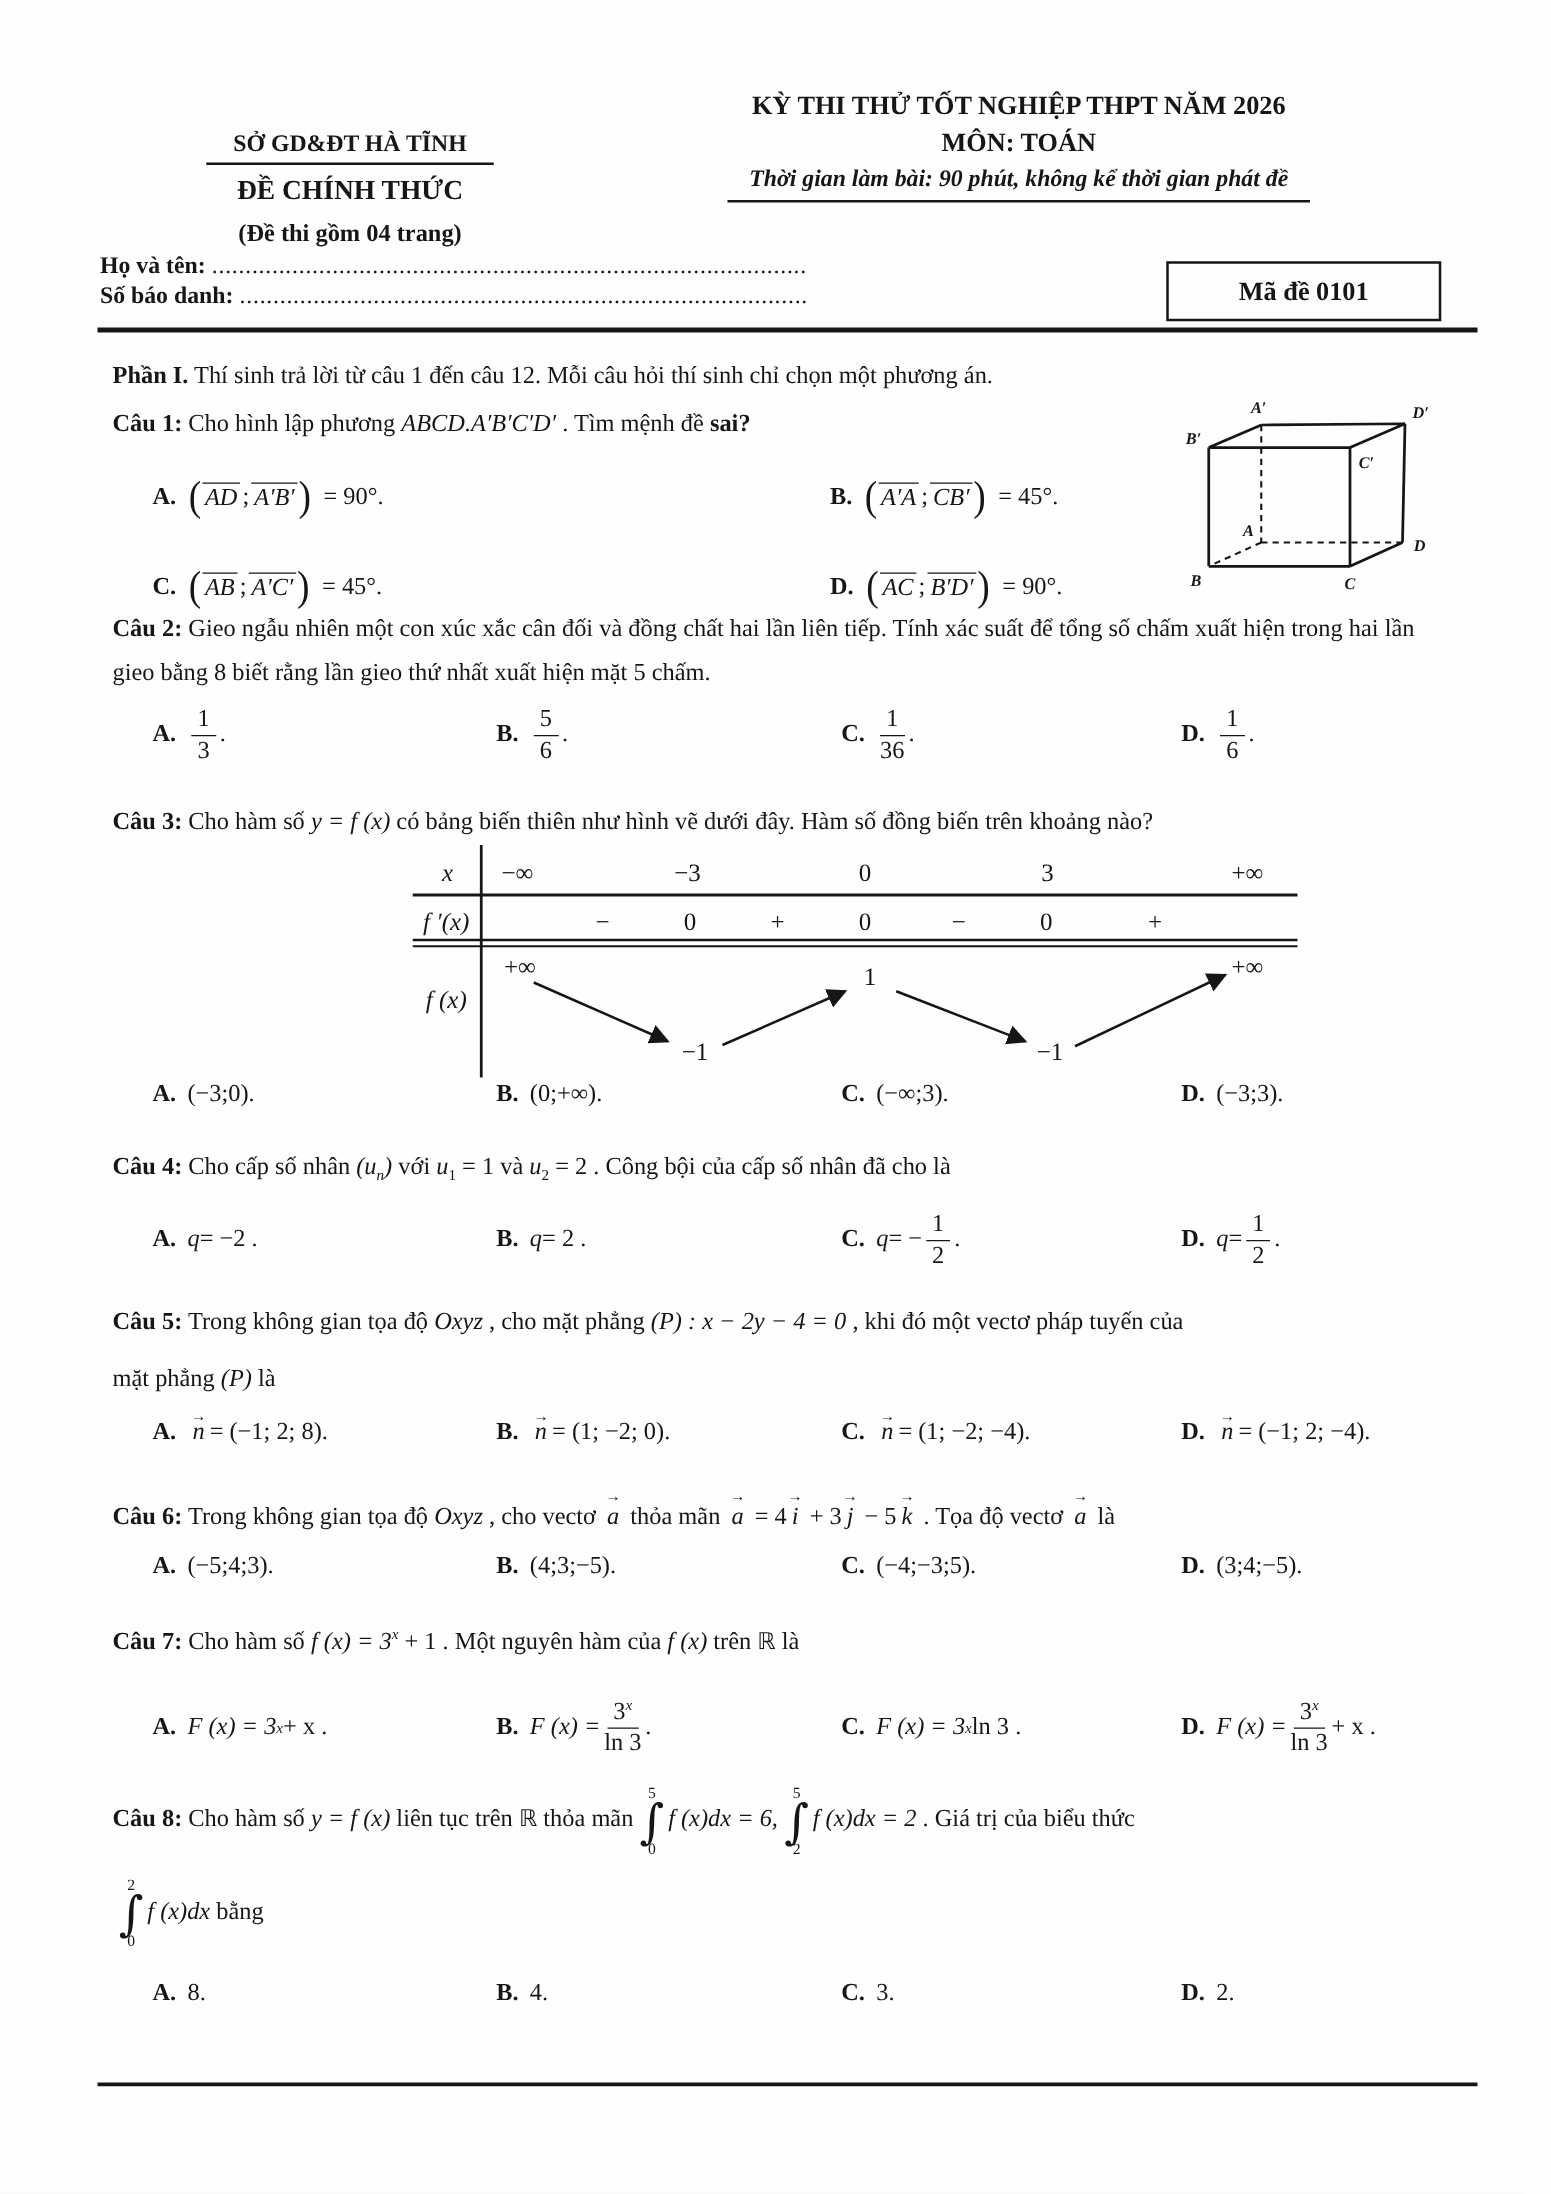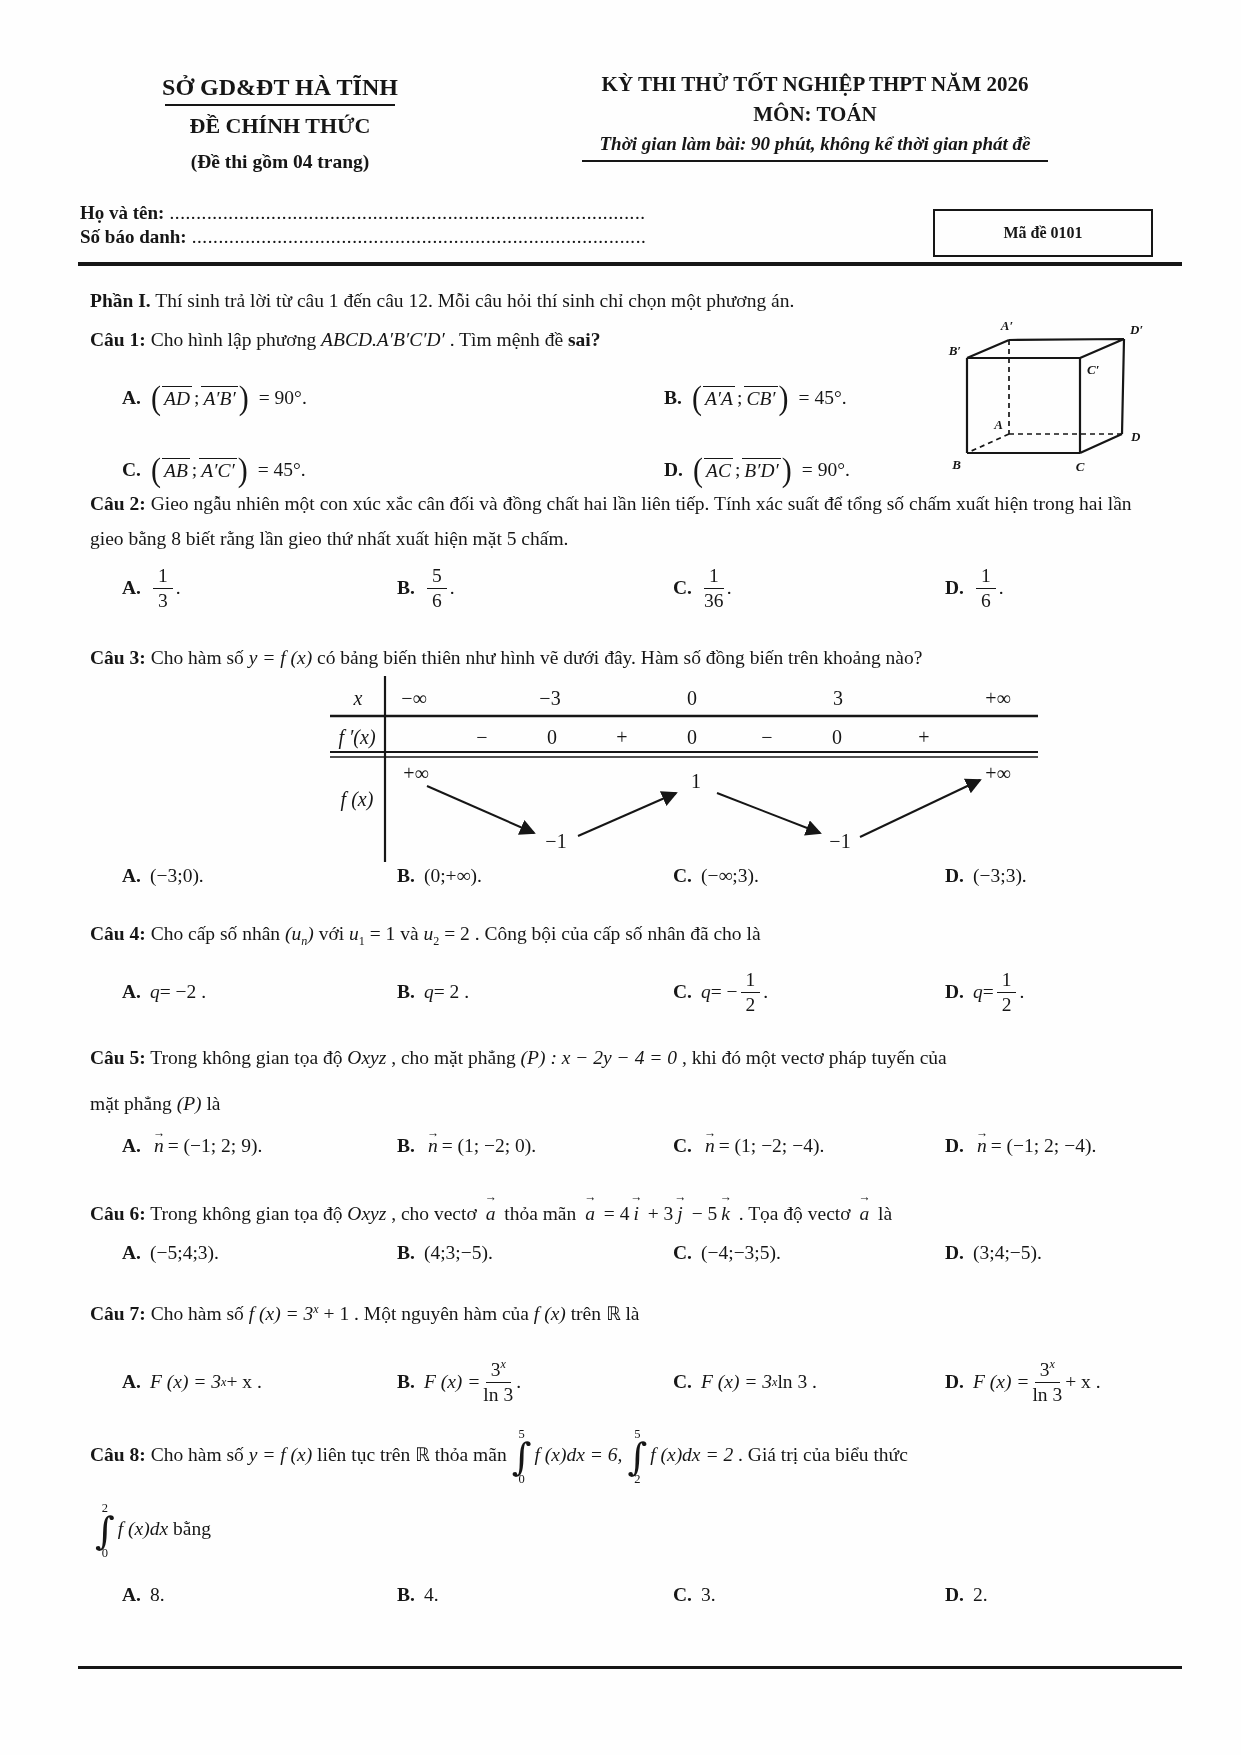--- a/index.html
+++ b/index.html
@@ -10,34 +10,34 @@
     font-family:"Liberation Serif","DejaVu Serif","DejaVu Sans",serif;
     font-size:19.5px;
   }
   .abs { position:absolute; }
   .b { font-weight:bold; }
   .i { font-style:italic; }
   .nw { white-space:nowrap; }
   .stem { left:90px; width:1078px; line-height:1.8; }
   
   .hdr-left { left:130px; top:74px; width:300px; text-align:center; }
-  .hdr-left .l1 { font-size:24px; }
+  .hdr-left .l1 { font-size:19px;margin-top:31px; }
   .hdr-rule1 { width:230px; height:2px; background:#161616; margin:3px auto 7px; }
   .hdr-left .l2 { font-size:22px; }
   .hdr-left .l3 { font-size:19.5px; margin-top:12px; }
   .hdr-right { left:540px; top:72px; width:550px; text-align:center; }
   .hdr-right .r1 { font-size:21px; }
   .hdr-right .r2 { font-size:21px; margin-top:5px; }
   .hdr-right .r3 { font-size:19px; margin-top:6px; }
   .hdr-rule2 { width:466px; height:2px; background:#161616; margin:5px auto 0; }
   .dotline { display:flex; align-items:baseline; left:80px; width:566px; overflow:hidden; font-size:19px; }
   .dotline .lbl { flex:0 0 auto; margin-right:5px; }
   .dots { flex:1 1 auto; overflow:hidden; white-space:nowrap; letter-spacing:0.6px; }
   .codebox { left:933px; top:209px; width:220px; height:48px; border:2.5px solid #161616;
-    display:flex; align-items:center; justify-content:center; font-weight:bold; font-size:16px; }
+    display:flex; align-items:center; justify-content:center; font-weight:bold; font-size:21px; }
   .thickrule { left:78px; top:262px; width:1104px; height:3.5px; background:#161616; }
   .footrule { left:78px; top:1666px; width:1104px; height:3px; background:#161616; }
   .footer-text { left:700px; top:1674px; width:483px; text-align:right; font-size:20px; }
   
   .optrow { left:0; width:1241px; }
   .opt { position:absolute; top:0; height:100%; display:inline-flex; align-items:center; white-space:nowrap; }
   .opt .L { font-weight:bold; margin-right:9px; }
   .c1 { left:122px; } .c2 { left:397px; } .c3 { left:673px; } .c4 { left:945px; } .q1c2 { left:664px; }
   
   .frac { display:inline-flex; flex-direction:column; align-items:center; vertical-align:middle;
@@ -302,21 +302,21 @@
   <div class="abs stem nw" style="top:1040px">
     <span class="b">Câu 5:</span><span> Trong không gian tọa độ </span><span class="i">Oxyz</span><span> , cho mặt phẳng </span><span class="i">(P) : x − 2y − 4 = 0</span><span> , khi đó một vectơ pháp tuyến của</span>
   </div>
   <div class="abs stem nw" style="top:1086px">
     <span>mặt phẳng </span><span class="i">(P)</span><span> là</span>
   </div>
   <div class="abs optrow" style="top:1118px;height:56px">
     <span class="opt c1">
         <span class="L">A.</span>
         <span class="vec">n</span>
-        <span> = (−1; 2; 9).</span>
+        <span> = (−1; 2; 8).</span>
       </span>
     <span class="opt c2">
         <span class="L">B.</span>
         <span class="vec">n</span>
         <span> = (1; −2; 0).</span>
       </span>
     <span class="opt c3">
         <span class="L">C.</span>
         <span class="vec">n</span>
         <span> = (1; −2; −4).</span>

